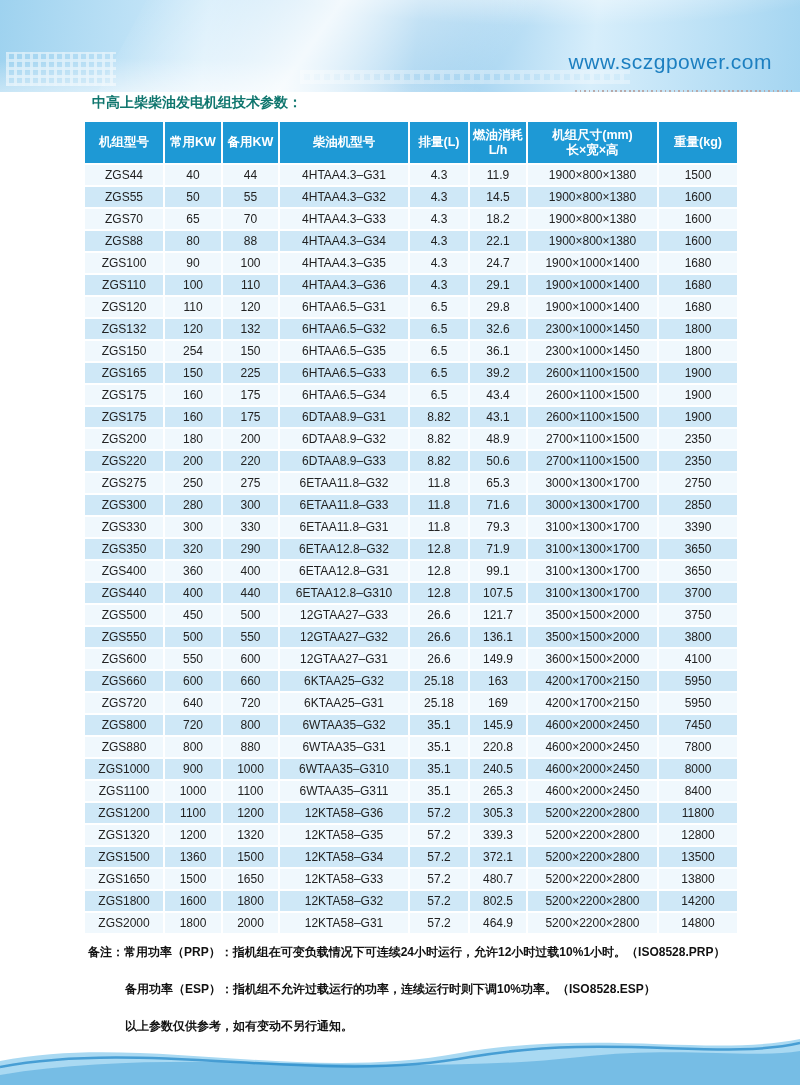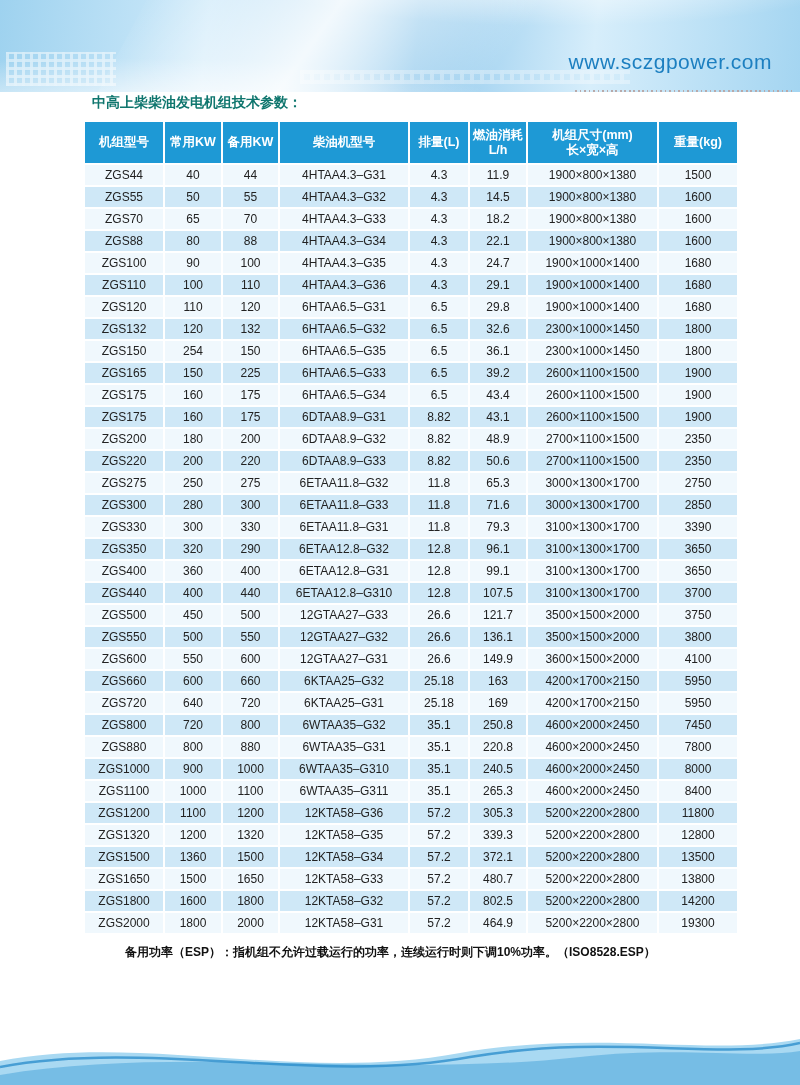--- a/index.html
+++ b/index.html
@@ -34,21 +34,21 @@
   .trow{display:contents;}
   .th{background:#1e99d5;color:#fff;font-weight:bold;font-size:12.5px;height:41px;
     display:flex;flex-direction:column;align-items:center;justify-content:center;line-height:15px;text-align:center;}
   .td{height:20px;display:flex;align-items:center;justify-content:center;
     font-size:12px;color:#222;white-space:nowrap;}
   .row-odd  .td{background:#f0f8fd;}
   .row-even .td{background:#cfe8f7;}
 
   
   .notes{position:absolute;left:88px;top:943px;font-size:12px;font-weight:bold;color:#111;line-height:19px;}
-  .note-indent{padding-left:37px;}
+  .note-indent{padding-left:37px;margin-top:18px;}
 
   
   .footer-wave{position:absolute;bottom:0;left:0;width:800px;height:58px;}
 </style>
 </head>
 <body>
 
 <div class="page">
 
   <div class="banner">
@@ -90,42 +90,46 @@
       <div class="trow row-even"><div class="td">ZGS132</div><div class="td">120</div><div class="td">132</div><div class="td">6HTAA6.5–G32</div><div class="td">6.5</div><div class="td">32.6</div><div class="td">2300×1000×1450</div><div class="td">1800</div></div>
       <div class="trow row-odd"><div class="td">ZGS150</div><div class="td">254</div><div class="td">150</div><div class="td">6HTAA6.5–G35</div><div class="td">6.5</div><div class="td">36.1</div><div class="td">2300×1000×1450</div><div class="td">1800</div></div>
       <div class="trow row-even"><div class="td">ZGS165</div><div class="td">150</div><div class="td">225</div><div class="td">6HTAA6.5–G33</div><div class="td">6.5</div><div class="td">39.2</div><div class="td">2600×1100×1500</div><div class="td">1900</div></div>
       <div class="trow row-odd"><div class="td">ZGS175</div><div class="td">160</div><div class="td">175</div><div class="td">6HTAA6.5–G34</div><div class="td">6.5</div><div class="td">43.4</div><div class="td">2600×1100×1500</div><div class="td">1900</div></div>
       <div class="trow row-even"><div class="td">ZGS175</div><div class="td">160</div><div class="td">175</div><div class="td">6DTAA8.9–G31</div><div class="td">8.82</div><div class="td">43.1</div><div class="td">2600×1100×1500</div><div class="td">1900</div></div>
       <div class="trow row-odd"><div class="td">ZGS200</div><div class="td">180</div><div class="td">200</div><div class="td">6DTAA8.9–G32</div><div class="td">8.82</div><div class="td">48.9</div><div class="td">2700×1100×1500</div><div class="td">2350</div></div>
       <div class="trow row-even"><div class="td">ZGS220</div><div class="td">200</div><div class="td">220</div><div class="td">6DTAA8.9–G33</div><div class="td">8.82</div><div class="td">50.6</div><div class="td">2700×1100×1500</div><div class="td">2350</div></div>
       <div class="trow row-odd"><div class="td">ZGS275</div><div class="td">250</div><div class="td">275</div><div class="td">6ETAA11.8–G32</div><div class="td">11.8</div><div class="td">65.3</div><div class="td">3000×1300×1700</div><div class="td">2750</div></div>
       <div class="trow row-even"><div class="td">ZGS300</div><div class="td">280</div><div class="td">300</div><div class="td">6ETAA11.8–G33</div><div class="td">11.8</div><div class="td">71.6</div><div class="td">3000×1300×1700</div><div class="td">2850</div></div>
       <div class="trow row-odd"><div class="td">ZGS330</div><div class="td">300</div><div class="td">330</div><div class="td">6ETAA11.8–G31</div><div class="td">11.8</div><div class="td">79.3</div><div class="td">3100×1300×1700</div><div class="td">3390</div></div>
-      <div class="trow row-even"><div class="td">ZGS350</div><div class="td">320</div><div class="td">290</div><div class="td">6ETAA12.8–G32</div><div class="td">12.8</div><div class="td">96.1</div><div class="td">3100×1300×1700</div><div class="td">3650</div></div>
+      <div class="trow row-even"><div class="td">ZGS350</div><div class="td">320</div><div class="td">290</div><div class="td">6ETAA12.8–G32</div><div class="td">12.8</div><div class="td">71.9</div><div class="td">3100×1300×1700</div><div class="td">3650</div></div>
       <div class="trow row-odd"><div class="td">ZGS400</div><div class="td">360</div><div class="td">400</div><div class="td">6ETAA12.8–G31</div><div class="td">12.8</div><div class="td">99.1</div><div class="td">3100×1300×1700</div><div class="td">3650</div></div>
       <div class="trow row-even"><div class="td">ZGS440</div><div class="td">400</div><div class="td">440</div><div class="td">6ETAA12.8–G310</div><div class="td">12.8</div><div class="td">107.5</div><div class="td">3100×1300×1700</div><div class="td">3700</div></div>
       <div class="trow row-odd"><div class="td">ZGS500</div><div class="td">450</div><div class="td">500</div><div class="td">12GTAA27–G33</div><div class="td">26.6</div><div class="td">121.7</div><div class="td">3500×1500×2000</div><div class="td">3750</div></div>
       <div class="trow row-even"><div class="td">ZGS550</div><div class="td">500</div><div class="td">550</div><div class="td">12GTAA27–G32</div><div class="td">26.6</div><div class="td">136.1</div><div class="td">3500×1500×2000</div><div class="td">3800</div></div>
       <div class="trow row-odd"><div class="td">ZGS600</div><div class="td">550</div><div class="td">600</div><div class="td">12GTAA27–G31</div><div class="td">26.6</div><div class="td">149.9</div><div class="td">3600×1500×2000</div><div class="td">4100</div></div>
       <div class="trow row-even"><div class="td">ZGS660</div><div class="td">600</div><div class="td">660</div><div class="td">6KTAA25–G32</div><div class="td">25.18</div><div class="td">163</div><div class="td">4200×1700×2150</div><div class="td">5950</div></div>
       <div class="trow row-odd"><div class="td">ZGS720</div><div class="td">640</div><div class="td">720</div><div class="td">6KTAA25–G31</div><div class="td">25.18</div><div class="td">169</div><div class="td">4200×1700×2150</div><div class="td">5950</div></div>
-      <div class="trow row-even"><div class="td">ZGS800</div><div class="td">720</div><div class="td">800</div><div class="td">6WTAA35–G32</div><div class="td">35.1</div><div class="td">250.8</div><div class="td">4600×2000×2450</div><div class="td">7450</div></div>
+      <div class="trow row-even"><div class="td">ZGS800</div><div class="td">720</div><div class="td">800</div><div class="td">6WTAA35–G32</div><div class="td">35.1</div><div class="td">145.9</div><div class="td">4600×2000×2450</div><div class="td">7450</div></div>
       <div class="trow row-odd"><div class="td">ZGS880</div><div class="td">800</div><div class="td">880</div><div class="td">6WTAA35–G31</div><div class="td">35.1</div><div class="td">220.8</div><div class="td">4600×2000×2450</div><div class="td">7800</div></div>
       <div class="trow row-even"><div class="td">ZGS1000</div><div class="td">900</div><div class="td">1000</div><div class="td">6WTAA35–G310</div><div class="td">35.1</div><div class="td">240.5</div><div class="td">4600×2000×2450</div><div class="td">8000</div></div>
       <div class="trow row-odd"><div class="td">ZGS1100</div><div class="td">1000</div><div class="td">1100</div><div class="td">6WTAA35–G311</div><div class="td">35.1</div><div class="td">265.3</div><div class="td">4600×2000×2450</div><div class="td">8400</div></div>
       <div class="trow row-even"><div class="td">ZGS1200</div><div class="td">1100</div><div class="td">1200</div><div class="td">12KTA58–G36</div><div class="td">57.2</div><div class="td">305.3</div><div class="td">5200×2200×2800</div><div class="td">11800</div></div>
       <div class="trow row-odd"><div class="td">ZGS1320</div><div class="td">1200</div><div class="td">1320</div><div class="td">12KTA58–G35</div><div class="td">57.2</div><div class="td">339.3</div><div class="td">5200×2200×2800</div><div class="td">12800</div></div>
       <div class="trow row-even"><div class="td">ZGS1500</div><div class="td">1360</div><div class="td">1500</div><div class="td">12KTA58–G34</div><div class="td">57.2</div><div class="td">372.1</div><div class="td">5200×2200×2800</div><div class="td">13500</div></div>
       <div class="trow row-odd"><div class="td">ZGS1650</div><div class="td">1500</div><div class="td">1650</div><div class="td">12KTA58–G33</div><div class="td">57.2</div><div class="td">480.7</div><div class="td">5200×2200×2800</div><div class="td">13800</div></div>
       <div class="trow row-even"><div class="td">ZGS1800</div><div class="td">1600</div><div class="td">1800</div><div class="td">12KTA58–G32</div><div class="td">57.2</div><div class="td">802.5</div><div class="td">5200×2200×2800</div><div class="td">14200</div></div>
-      <div class="trow row-odd"><div class="td">ZGS2000</div><div class="td">1800</div><div class="td">2000</div><div class="td">12KTA58–G31</div><div class="td">57.2</div><div class="td">464.9</div><div class="td">5200×2200×2800</div><div class="td">19300</div></div>
+      <div class="trow row-odd"><div class="td">ZGS2000</div><div class="td">1800</div><div class="td">2000</div><div class="td">12KTA58–G31</div><div class="td">57.2</div><div class="td">464.9</div><div class="td">5200×2200×2800</div><div class="td">14800</div></div>
     </div>
 
   <div class="notes">
+    <div class="note-line">
+      <span>备注：</span><span>常用功率（PRP）：指机组在可变负载情况下可连续24小时运行，允许12小时过载10%1小时。（ISO8528.PRP）</span>
+    </div>
     <div class="note-line note-indent">备用功率（ESP）：指机组不允许过载运行的功率，连续运行时则下调10%功率。（ISO8528.ESP）</div>
+    <div class="note-line note-indent">以上参数仅供参考，如有变动不另行通知。</div>
   </div>
 
   <svg class="footer-wave" viewBox="0 0 800 58" preserveAspectRatio="none">
     <path d="M0,34 C140,6 300,56 460,26 C600,2 710,30 800,12 L800,58 L0,58 Z" fill="#a9d9f2"></path>
     <path d="M0,48 C180,18 380,52 580,30 C680,19 750,32 800,24 L800,58 L0,58 Z" fill="#6db7e3" opacity="0.85"></path>
     <path d="M0,40 C150,12 320,58 470,30 C610,6 720,34 800,16" fill="none" stroke="#2e8fcc" stroke-width="2.5" opacity="0.8"></path>
   </svg>
 
 </div>
 

